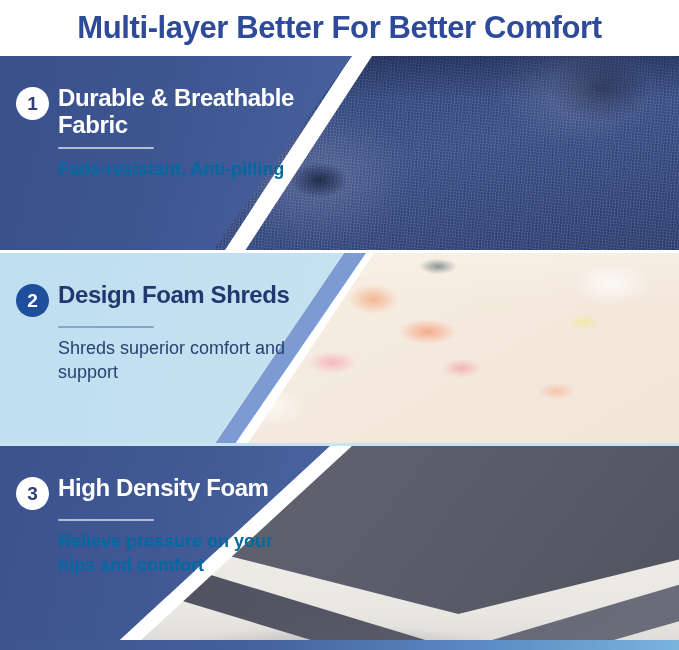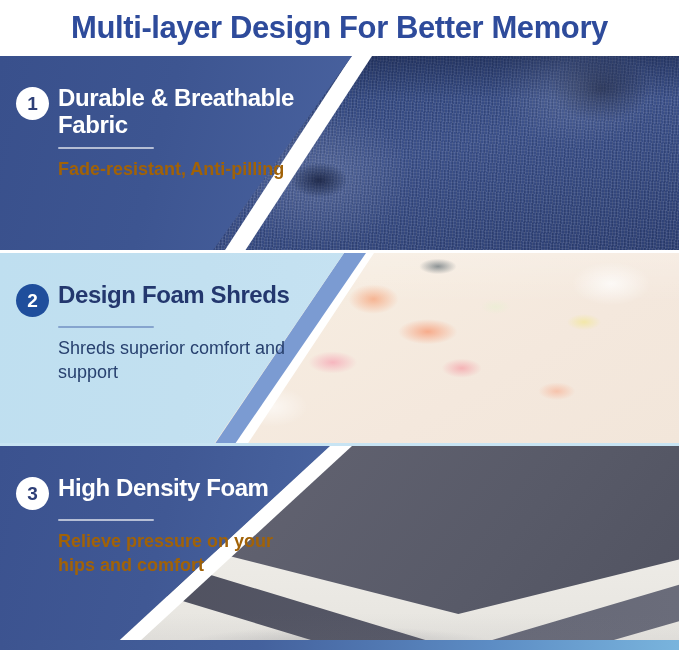--- a/index.html
+++ b/index.html
@@ -126,21 +126,21 @@
   .divider-light { background: rgba(255,255,255,0.62); }
   .divider-dark  { background: rgba(46,75,155,0.40); }
 
   .subtitle {
     margin-left: 42px;
     font-size: 18px;
     font-weight: bold;
     line-height: 1.33;
     font-family: "Liberation Sans", sans-serif;
   }
-  .subtitle-light { color: #a16207; font-weight: bold; }
+  .subtitle-light { color: #0369a1; font-weight: bold; }
   .subtitle-dark  { color: #28416f; font-weight: normal; }
 
   
   #sec1-photo {
     background:
       radial-gradient(ellipse 36px 22px at 47% 64%, rgba(12,20,48,0.72) 0%, rgba(18,30,62,0.30) 55%, rgba(0,0,0,0) 80%),
       radial-gradient(ellipse 130px 100px at 47% 62%, rgba(255,255,255,0.13) 0%, rgba(255,255,255,0) 72%),
       radial-gradient(ellipse 120px 90px at 85% 14%, rgba(255,255,255,0.12) 0%, rgba(255,255,255,0) 70%),
       radial-gradient(ellipse 70px 46px at 88.5% 17%, rgba(10,18,44,0.55) 0%, rgba(0,0,0,0) 72%),
       radial-gradient(ellipse 150px 120px at 12% 86%, rgba(255,255,255,0.10) 0%, rgba(255,255,255,0) 70%),
@@ -288,21 +288,21 @@
   }
   #rule-1 { top: 250px; background: #ffffff; }
   #rule-2 { top: 443px; background: #c8e4f3; }
 </style>
 </head>
 <body>
 
 <div class="infographic">
 
   <div class="title-bar">
-    <div class="title-text">Multi-layer Design For Better Memory</div>
+    <div class="title-text">Multi-layer Better For Better Comfort</div>
   </div>
 
   <div class="section" id="section-1">
 
     <div class="photo" id="sec1-photo" aria-label="Close-up of navy blue woven tufted fabric with button dimple"></div>
 
     <div class="panel-sliver"></div>
 
     <div class="panel">
       <div class="panel-bg"></div>

